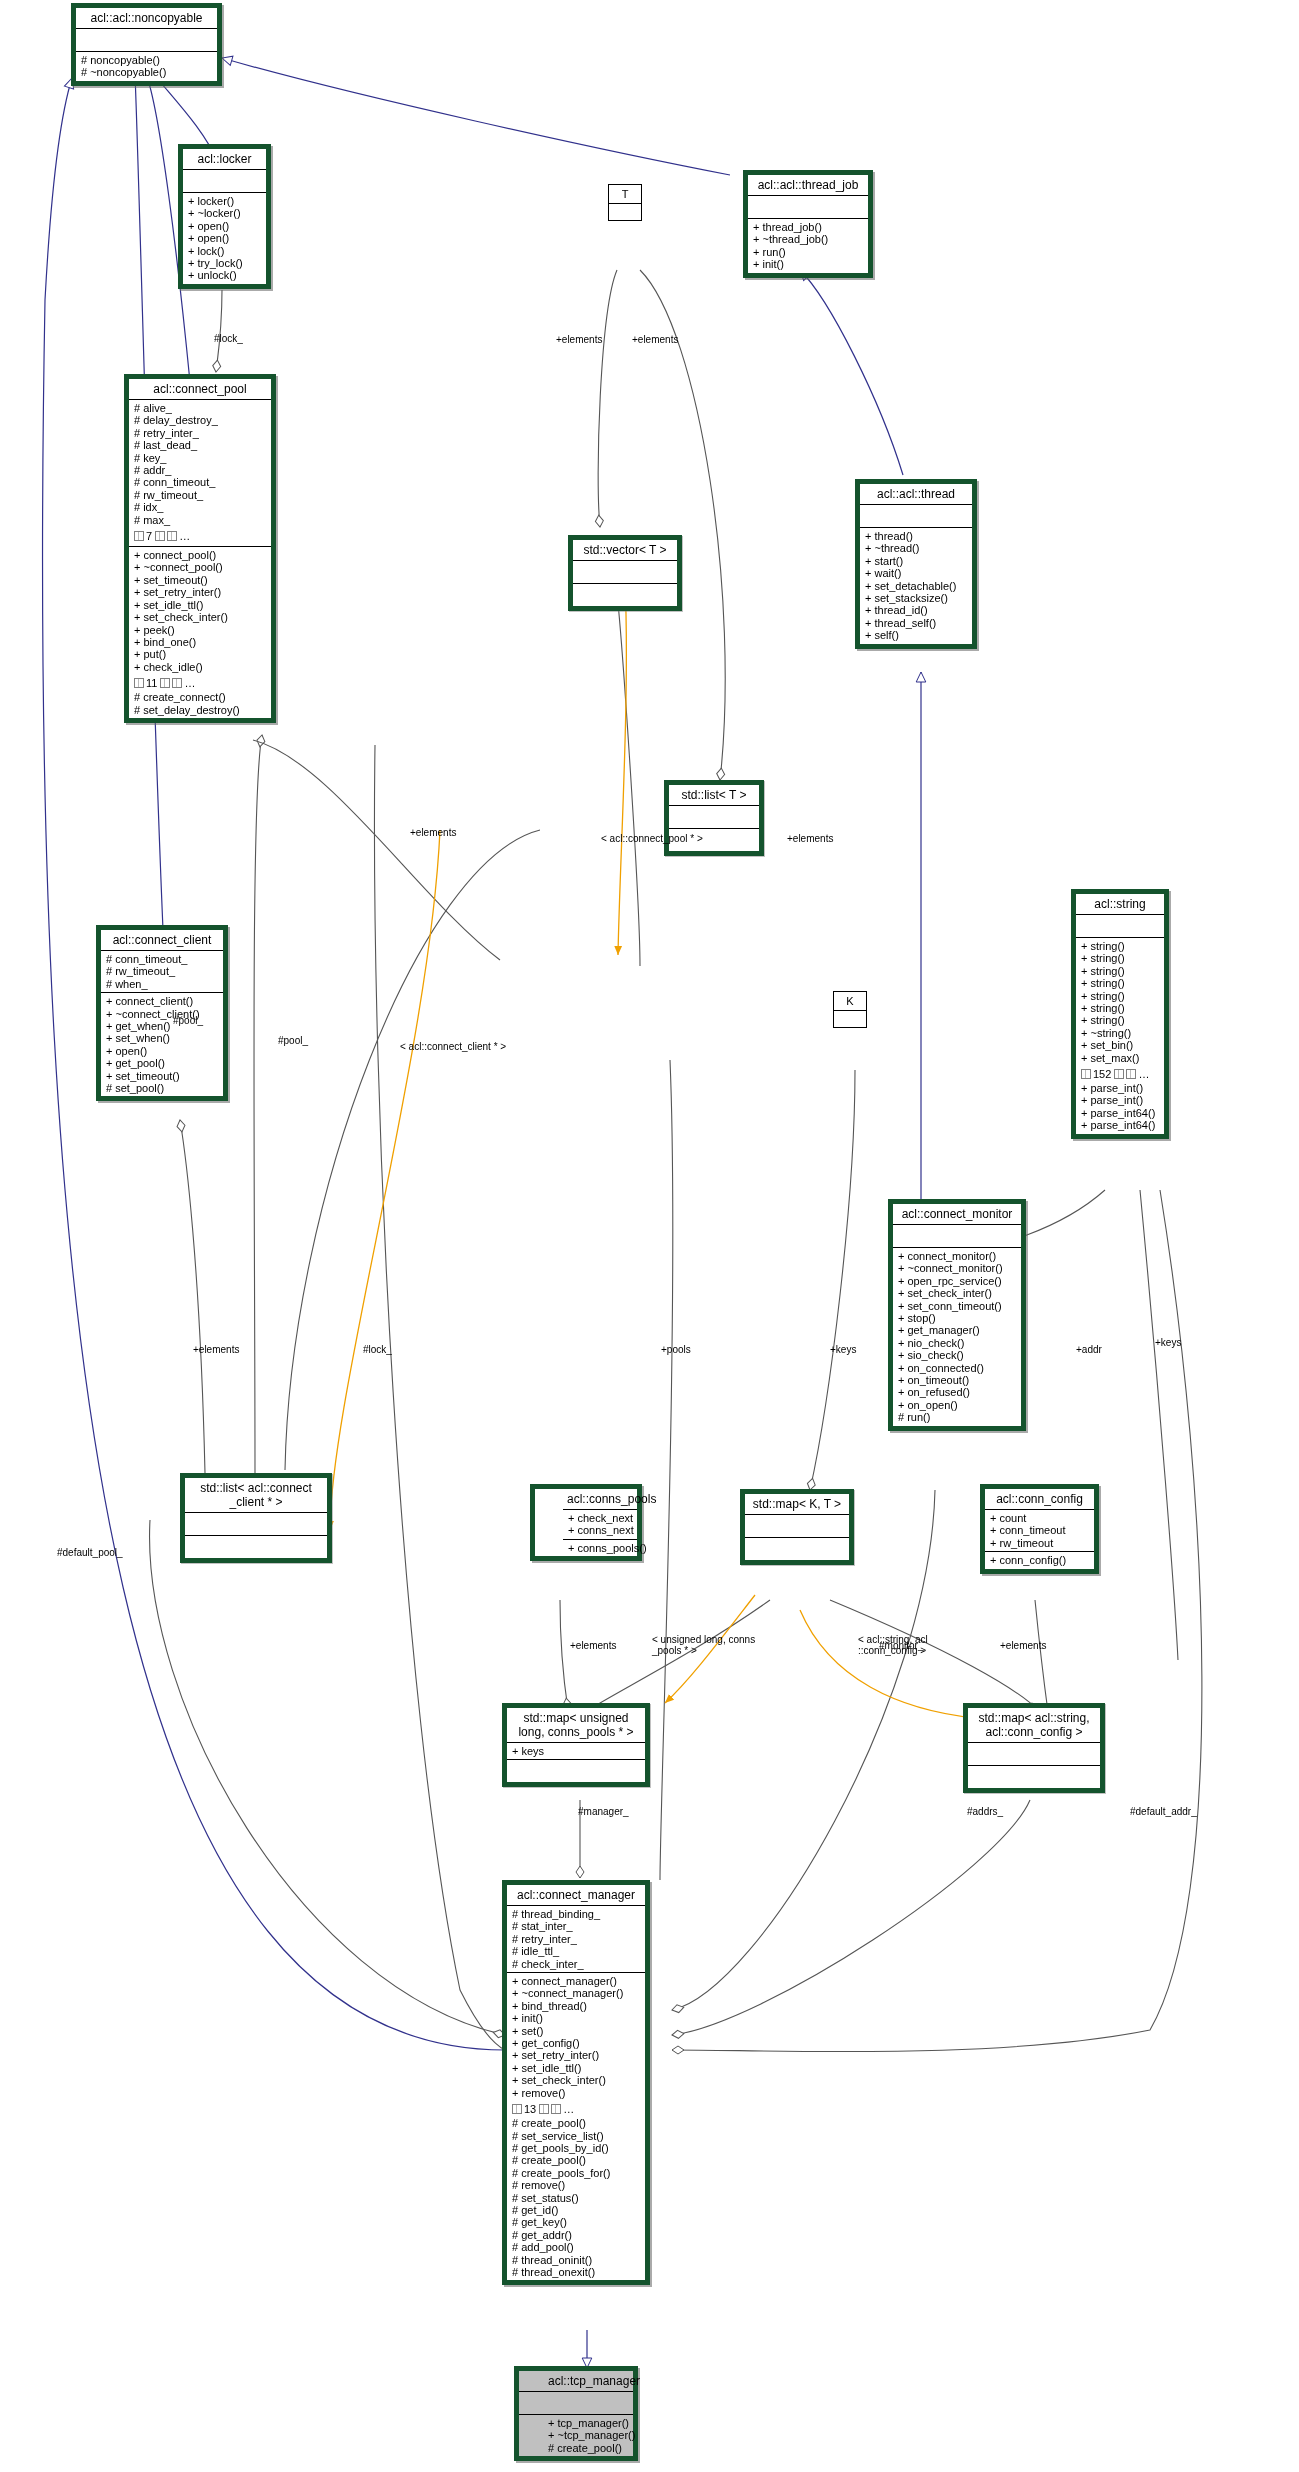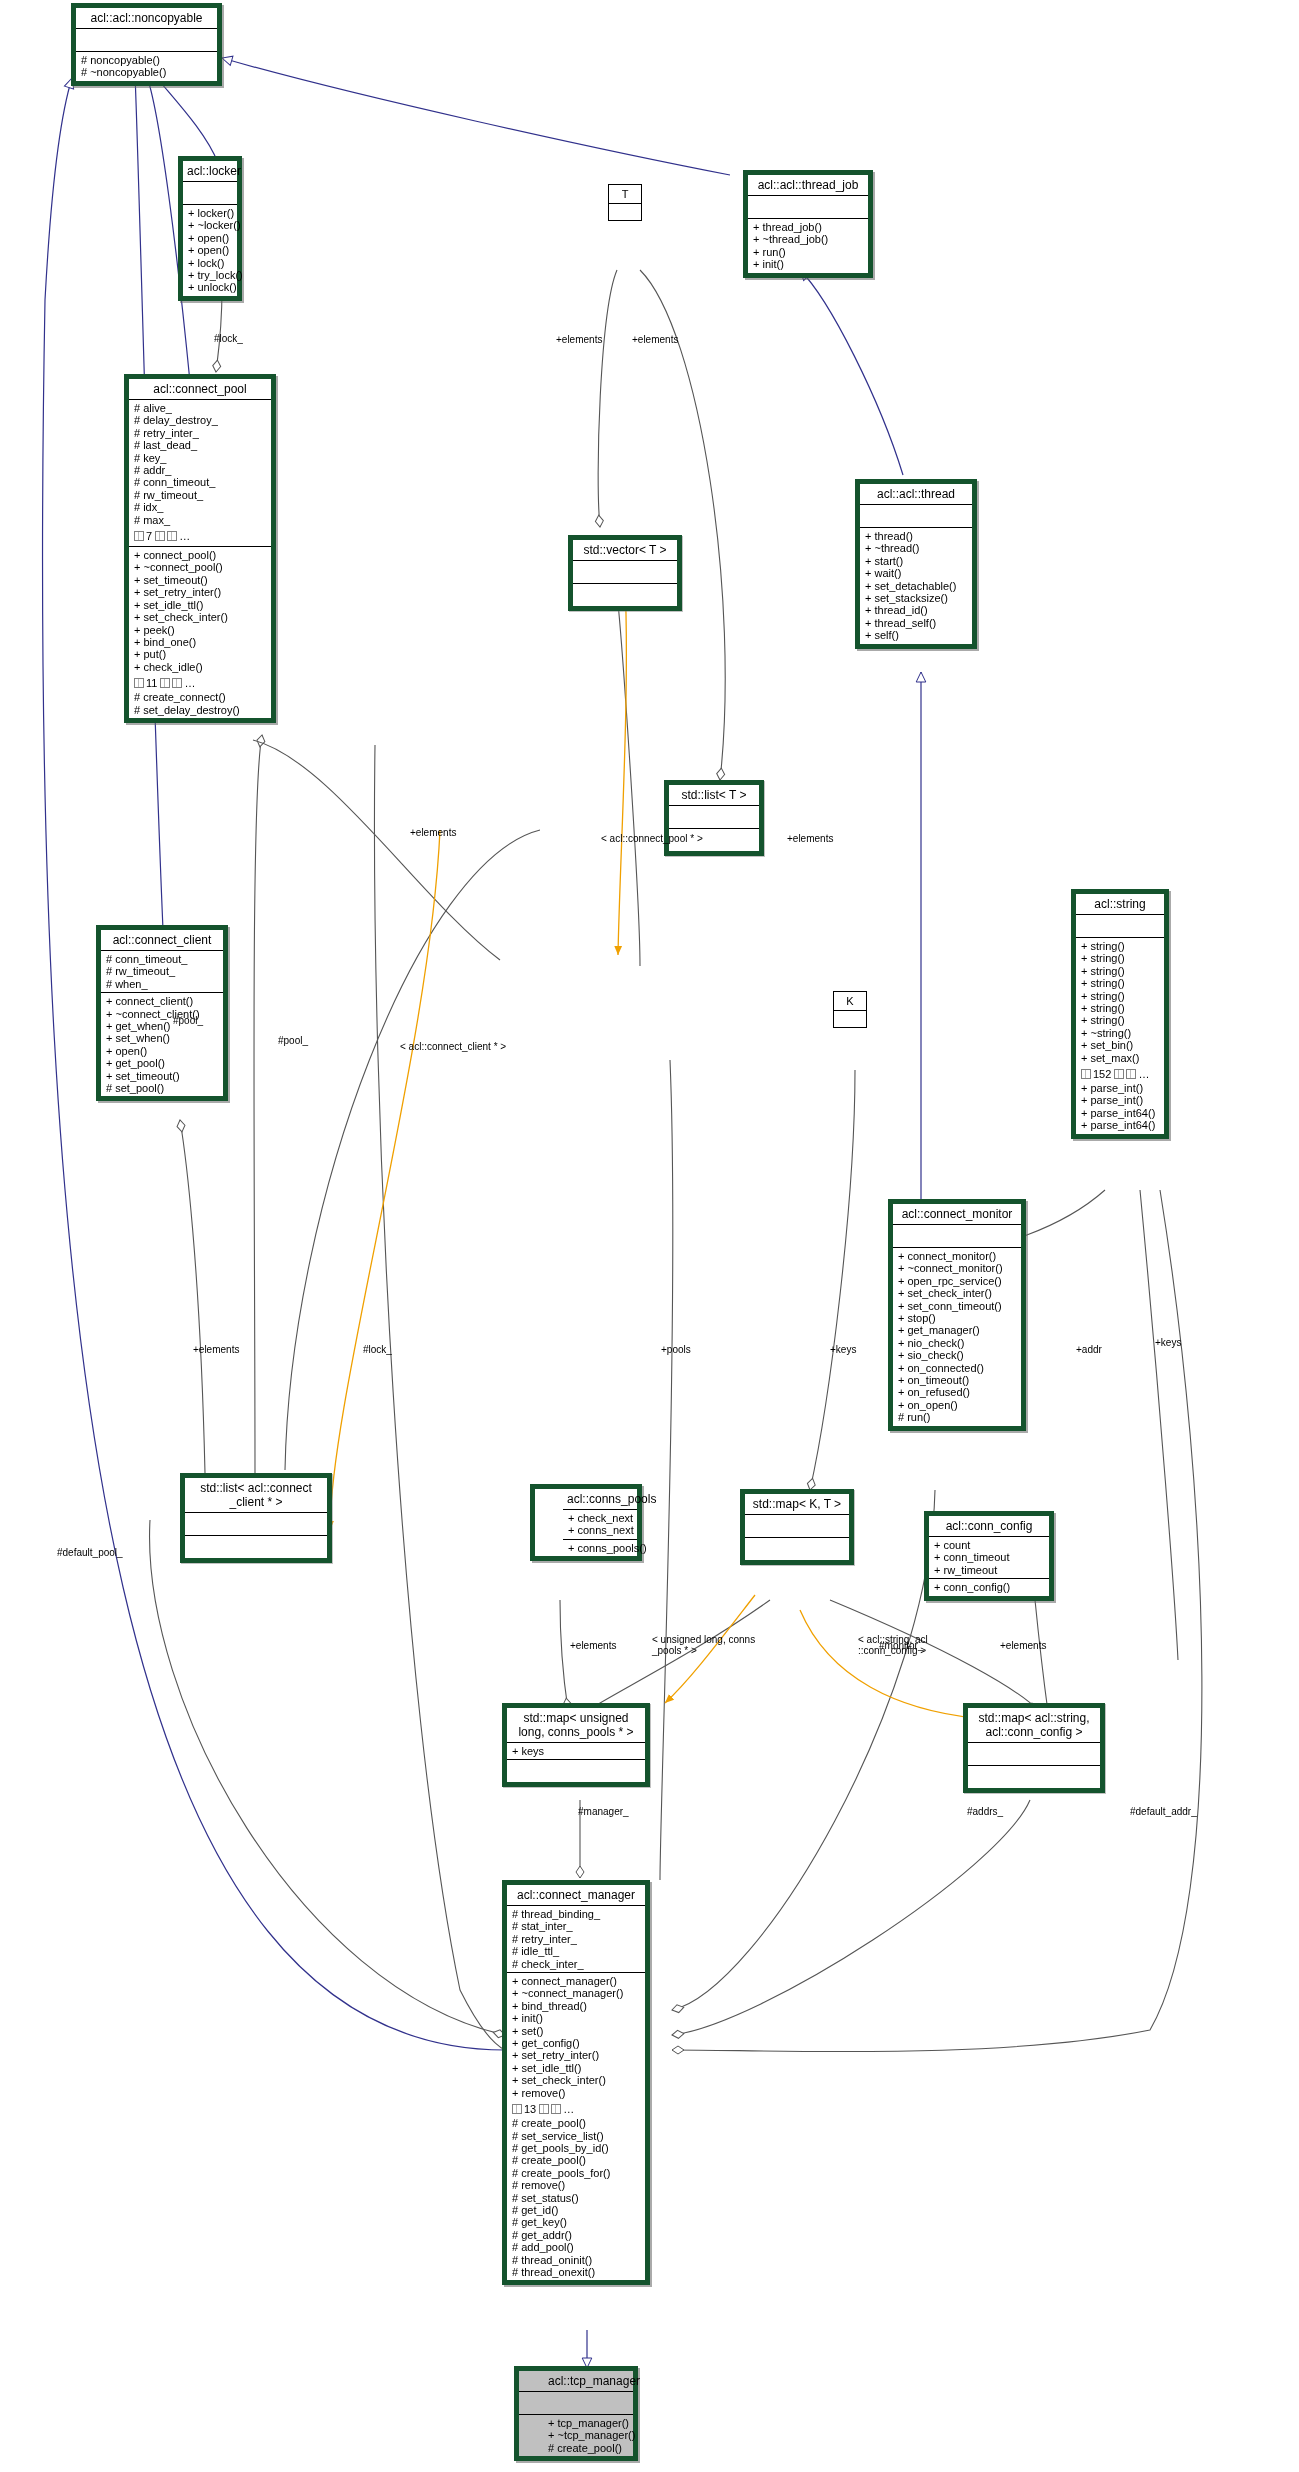--- a/index.html
+++ b/index.html
@@ -136,21 +136,21 @@
 
   <div class="node" style="left:71px;top:3px;width:151px;">
     <div class="title">acl::acl::noncopyable</div>
     <div class="attrs empty"></div>
     <div class="ops">
       <div class="row"># noncopyable()</div>
       <div class="row"># ~noncopyable()</div>
     </div>
   </div>
 
-  <div class="node" style="left:178px;top:156px;width:64px;">
+  <div class="node" style="left:178px;top:144px;width:93px;">
     <div class="title">acl::locker</div>
     <div class="attrs empty"></div>
     <div class="ops">
       <div class="row">+ locker()</div>
       <div class="row">+ ~locker()</div>
       <div class="row">+ open()</div>
       <div class="row">+ open()</div>
       <div class="row">+ lock()</div>
       <div class="row">+ try_lock()</div>
       <div class="row">+ unlock()</div>
@@ -249,21 +249,21 @@
       <div class="row">+ nio_check()</div>
       <div class="row">+ sio_check()</div>
       <div class="row">+ on_connected()</div>
       <div class="row">+ on_timeout()</div>
       <div class="row">+ on_refused()</div>
       <div class="row">+ on_open()</div>
       <div class="row"># run()</div>
     </div>
   </div>
 
-  <div class="node" style="left:924px;top:1484px;width:130px;margin-top:27px;">
+  <div class="node" style="left:980px;top:1484px;width:119px;">
     <div class="title">acl::conn_config</div>
     <div class="attrs">
       <div class="row">+ count</div>
       <div class="row">+ conn_timeout</div>
       <div class="row">+ rw_timeout</div>
     </div>
     <div class="ops">
       <div class="row">+ conn_config()</div>
     </div>
   </div>

